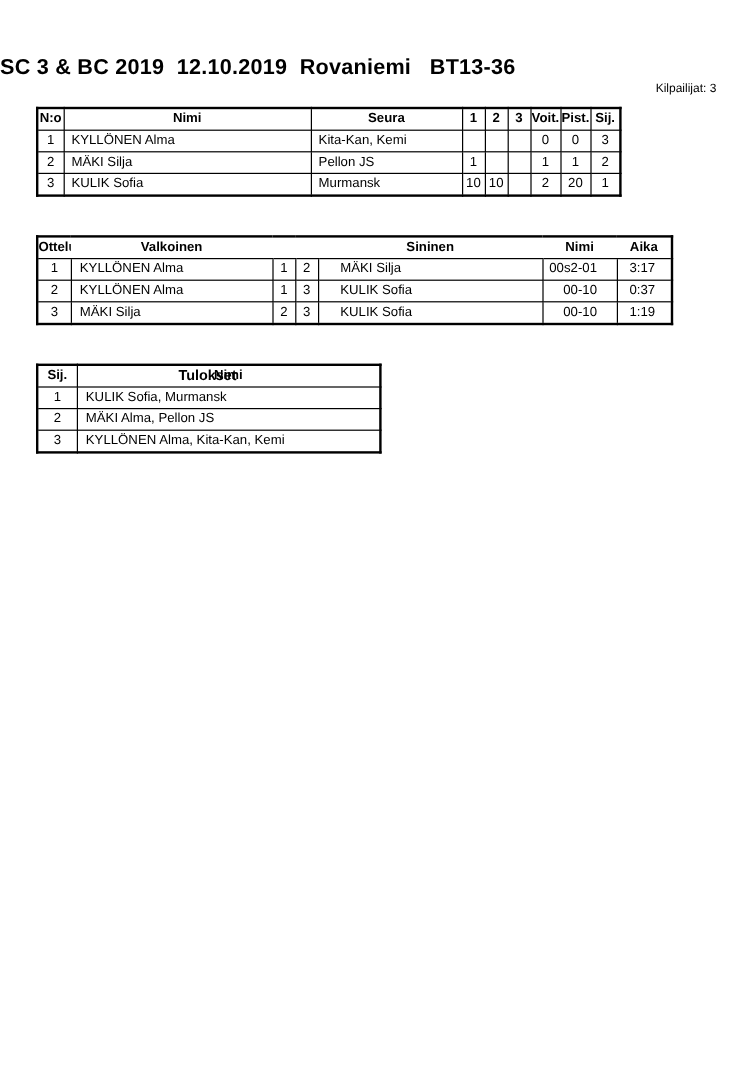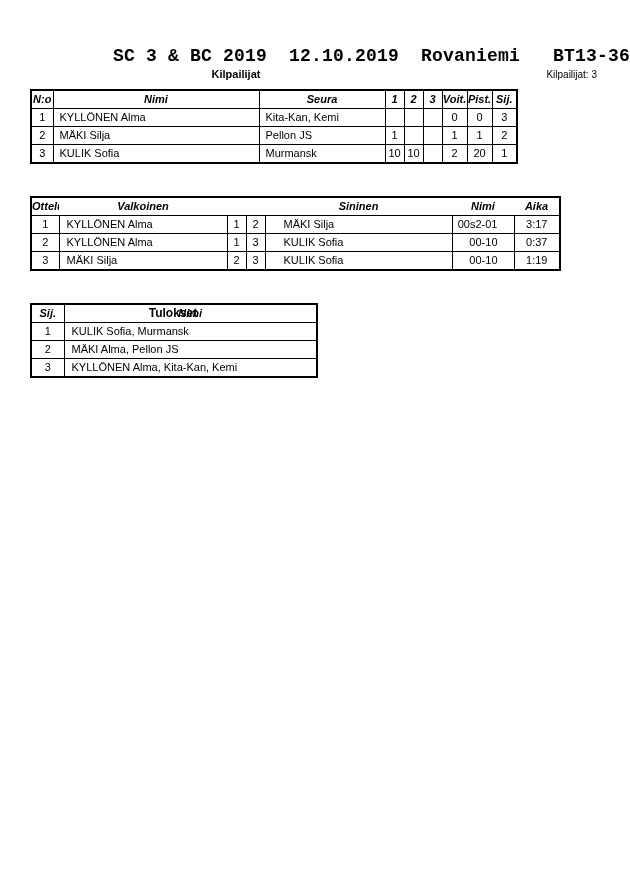--- a/index.html
+++ b/index.html
@@ -6,22 +6,22 @@
   html, body { margin: 0; padding: 0; }
   body {
     width: 630px; height: 891px;
     background: #ffffff; color: #000000;
     font-family: "Liberation Sans", sans-serif;
   }
   .page { position: relative; width: 630px; height: 891px; background: #fff; overflow: hidden; }
 
   .title {
     position: absolute; top: 46px; left: 0; width: 630px;
-    text-align: right; font-size: 18px; font-weight: bold;
-    white-space: pre; letter-spacing: 0.2px; font-family: Liberation Mono, monospace;
+    text-align: left; font-size: 18px; font-weight: bold;
+    white-space: pre; letter-spacing: 0.2px;
   }
   .competitors-heading {
     position: absolute; top: 68px; left: 30px; width: 412px;
     text-align: center; font-size: 11px; font-weight: bold;
   }
   .competitors-count {
     position: absolute; top: 69px; right: 33px;
     font-size: 10px; text-align: right;
   }
   .section-heading {
@@ -36,42 +36,41 @@
     border-collapse: collapse; table-layout: fixed;
     font-size: 11px; line-height: 17px;
     border: 2px solid #000;
   }
   th, td {
     border: 1px solid #000;
     height: 17px; padding: 0;
     text-align: center; vertical-align: middle;
     overflow: hidden; white-space: nowrap;
   }
-  th { font-weight: bold; font-style: italic; }
+  th { font-weight: bold; }
 
   .t1 { top: 89px;  width: 486px; }
   .t2 { top: 196px; width: 529px; }
   .t3 { top: 303px; width: 286px; }
 
   
   .t2 thead th { border-left: none; border-right: none; }
 
   td.l6  { text-align: left; padding-left: 6px; }
   td.l7  { text-align: left; padding-left: 7px; }
   td.l18 { text-align: left; padding-left: 18px; }
   td.rt  { text-align: right; padding-right: 16px; }
-  td.ra  { }
+  td.ra  { text-align: right; padding-right: 13px; }
 </style>
 </head>
 <body>
 
 <div class="page">
 
   <div class="title">SC 3 &amp; BC 2019  12.10.2019  Rovaniemi   BT13-36</div>
-  <div class="competitors-heading">Kilpailijat</div>
   <div class="competitors-count">Kilpailijat: 3</div>
 
   <table class="t1">
     <colgroup>
       <col style="width:22px">
         <col style="width:206px">
         <col style="width:126px">
       <col style="width:19px">
         <col style="width:19px">
         <col style="width:19px">

